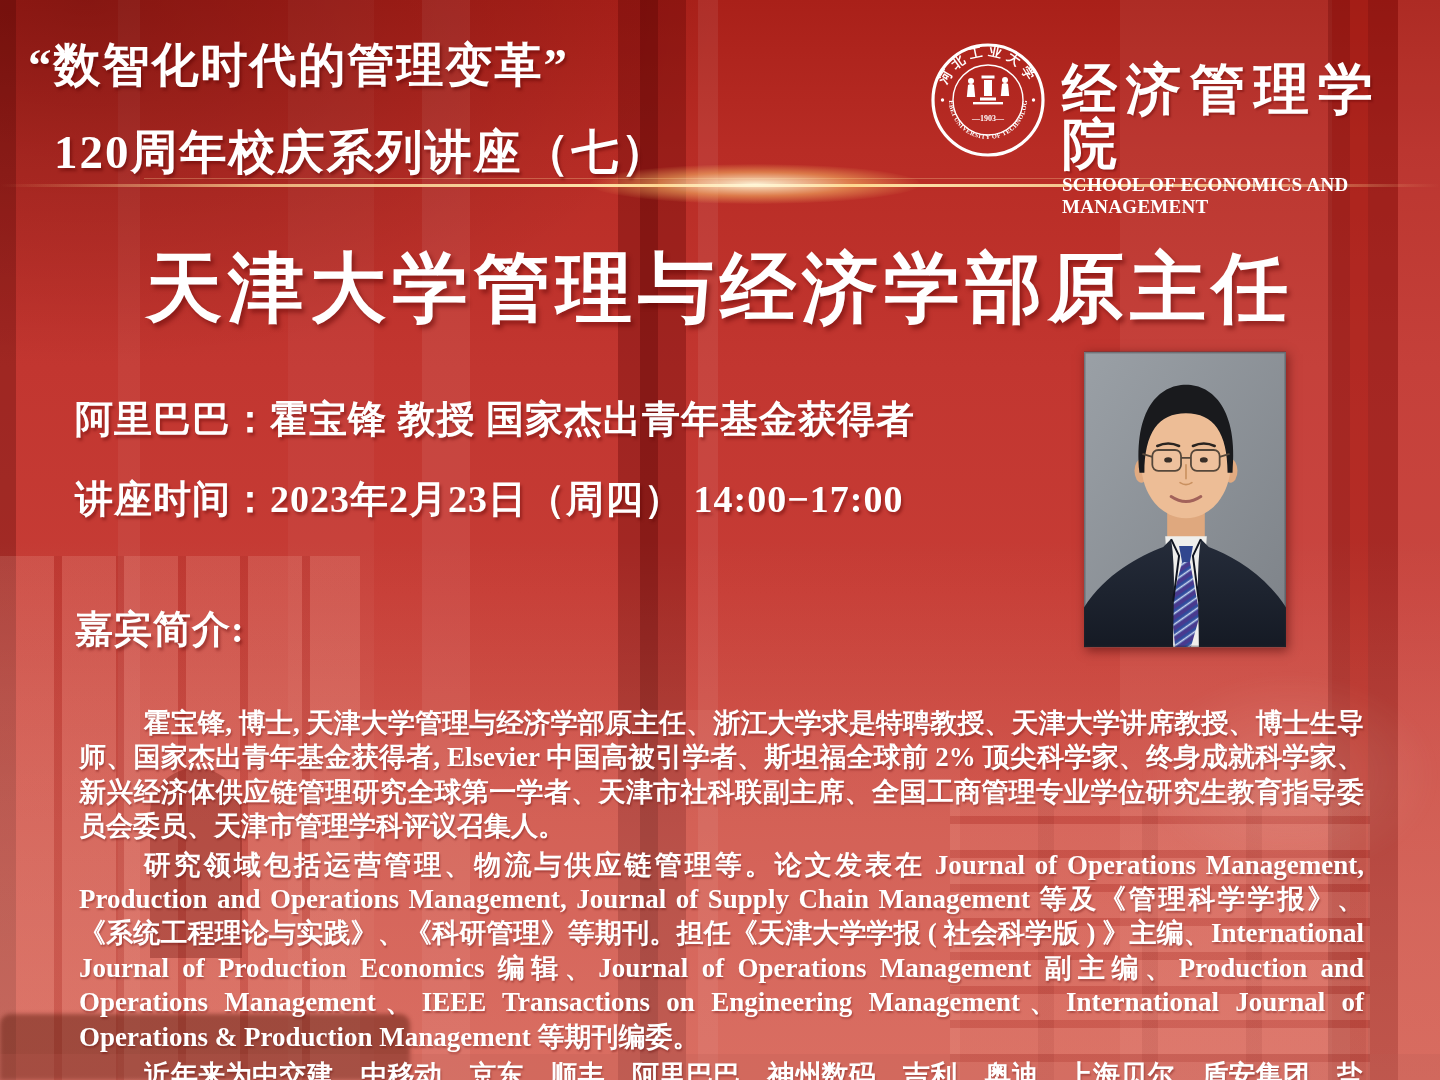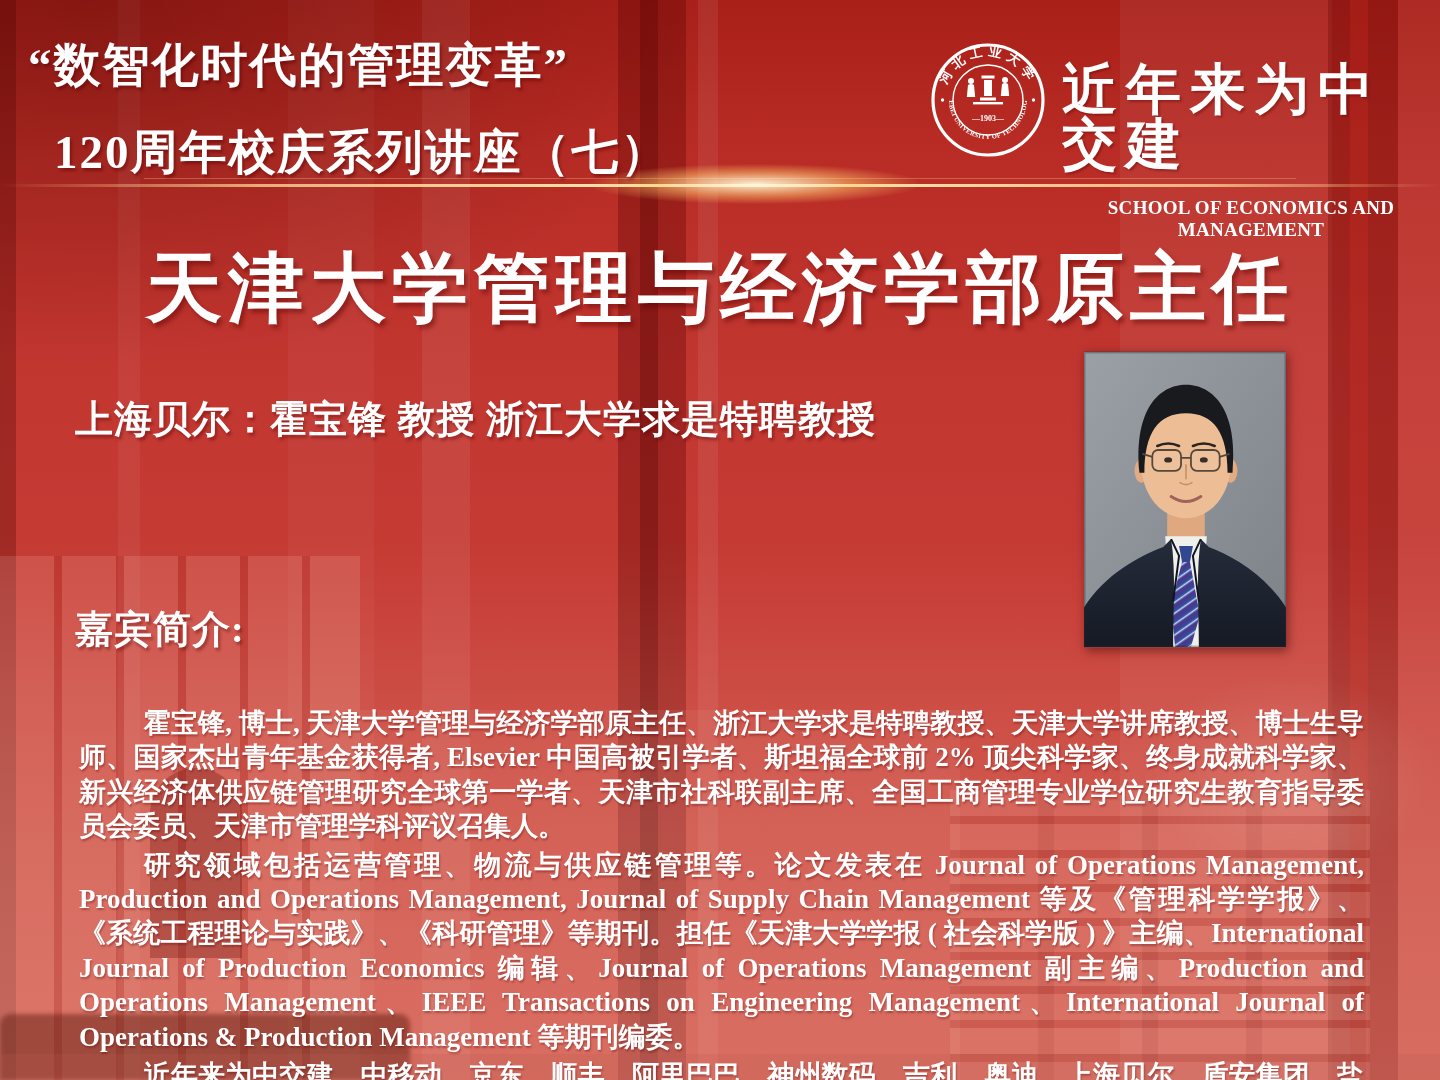--- a/index.html
+++ b/index.html
@@ -52,22 +52,22 @@
   
   .series{position:absolute;left:28px;top:34px;color:#fff;font-weight:700;
     text-shadow:2px 3px 3px rgba(88,0,0,0.45);}
   .series .l1{font-size:47px;letter-spacing:2px;}
   .series .l2{font-size:47px;letter-spacing:2px;margin-top:24px;margin-left:26px;}
   .brand{position:absolute;left:928px;top:40px;display:flex;align-items:flex-start;}
   .seal{width:120px;height:120px;margin-right:14px;flex:none;}
   .brand-names{color:#fff;padding-top:22px;}
   .school-cn{font-size:55px;font-weight:700;letter-spacing:9px;line-height:1;
     text-shadow:2px 2px 2px rgba(88,0,0,0.35);}
-  .school-en{font-size:19px;font-weight:700;letter-spacing:0.3px;margin-top:25px;
-    font-family:"Liberation Serif","DejaVu Serif",serif;text-align:center;}
+  .school-en{font-size:19px;font-weight:700;letter-spacing:0.3px;margin-top:2px;
+    font-family:"Liberation Serif","DejaVu Serif",serif;}
   .lecture-title{position:absolute;left:0;top:238px;width:100%;text-align:center;color:#fff;
     font-size:76px;font-weight:700;letter-spacing:6px;text-shadow:3px 4px 4px rgba(88,0,0,0.45);}
   .info-line{position:absolute;left:75px;color:#fff;font-weight:700;font-size:38px;
     letter-spacing:1px;text-shadow:2px 3px 3px rgba(88,0,0,0.40);white-space:nowrap;}
   .info-guest{top:394px;}
   .info-time{top:474px;}
   .info-venue{top:554px;}
   .info-bio-label{top:604px;}
   .bio{position:absolute;left:75px;top:702px;width:1293px;color:#fff;font-weight:700;
     font-size:27px;line-height:34.4px;text-align:justify;
@@ -141,28 +141,29 @@
         <circle cx="77" cy="40" r="3"></circle>
         <path d="M74,44 q3,-2 6,0 l1.2,12 -8.4,0 z"></path>
         <rect x="53.5" y="35.5" width="13" height="3"></rect>
         <rect x="56" y="40" width="8" height="16"></rect>
         <rect x="52" y="57.5" width="16" height="3"></rect>
         <rect x="45" y="62" width="30" height="2.4"></rect>
       </g>
       <text x="60" y="81" font-size="8" fill="#ffffff" text-anchor="middle" font-weight="bold" font-family="Liberation Serif, DejaVu Serif, serif">—1903—</text>
     </svg>
     <div class="brand-names">
-      <div class="school-cn">近年来为中交建</div>
+      <div class="school-cn">经济管理学院</div>
       <div class="school-en">SCHOOL OF ECONOMICS AND MANAGEMENT</div>
     </div>
   </div>
 
   <div class="lecture-title">天津大学管理与经济学部原主任</div>
 
-  <div class="info-line info-guest"><span>上海贝尔：</span><span>霍宝锋 教授 浙江大学求是特聘教授</span></div>
+  <div class="info-line info-guest"><span>阿里巴巴：</span><span>霍宝锋 教授 国家杰出青年基金获得者</span></div>
+  <div class="info-line info-time"><span>讲座时间：</span><span>2023年2月23日（周四） 14:00−17:00</span></div>
   <div class="info-line info-bio-label">嘉宾简介:</div>
 
   <svg class="photo" viewBox="0 0 204 298" aria-hidden="true">
     <defs>
       <linearGradient id="pbg" x1="0" y1="0" x2="1" y2="1">
         <stop offset="0" stop-color="#9aa0a6"></stop>
           <stop offset="1" stop-color="#7d8288"></stop>
       </linearGradient>
       <linearGradient id="suit" x1="0" y1="0" x2="0" y2="1">
         <stop offset="0" stop-color="#252c3a"></stop>

